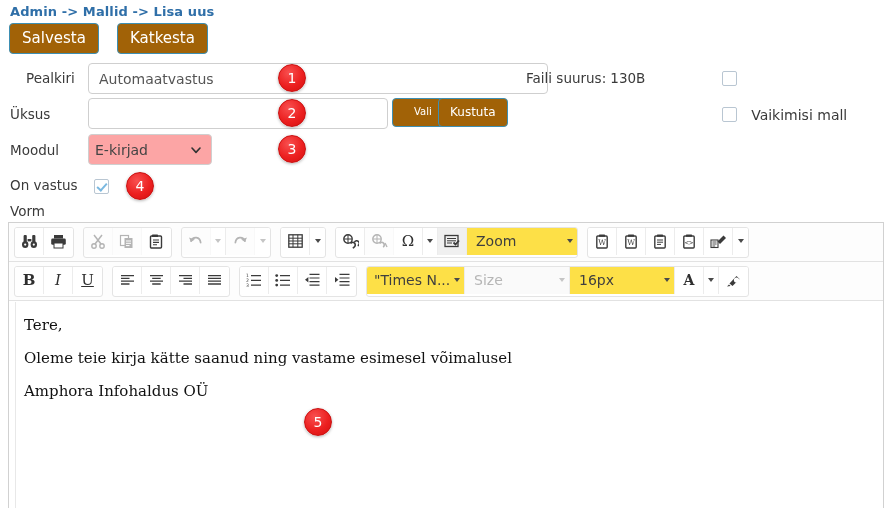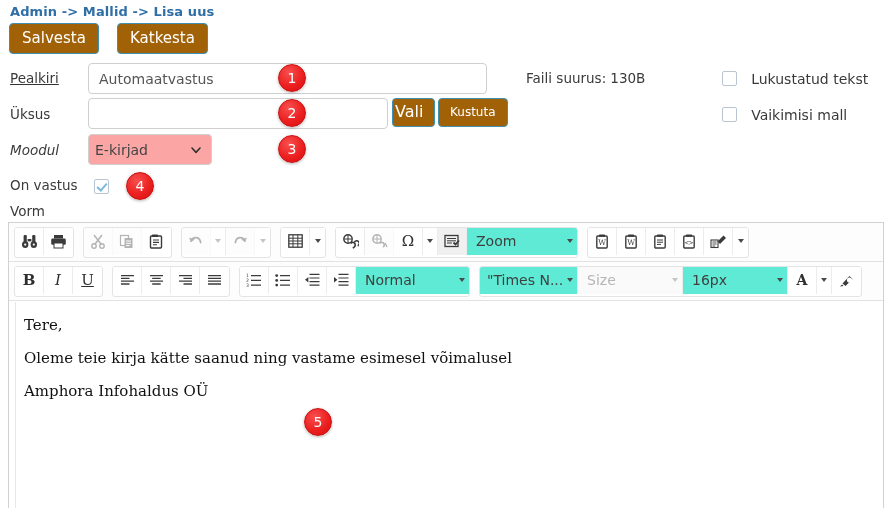--- a/index.html
+++ b/index.html
@@ -194,21 +194,21 @@
     border-right: 3.5px solid transparent;
     border-top: 4px solid #4a4a4a;
   }
   .caret.lite { border-top-color: #c5c5c5; }
   .tb-combo {
     display: flex;
     align-items: center;
     height: 27px;
     padding: 0 4px 0 9px;
     border-right: 1px solid #ececec;
-    background: #5eead4;
+    background: #fde047;
     cursor: pointer;
     box-sizing: border-box;
     font-size: 14px;
     color: #3f3f3f;
     white-space: nowrap;
   }
   .tb-combo:last-child { border-right: none; }
   .tb-combo .cb-txt { flex: 0 0 auto; }
   .tb-combo .cb-sp { flex: 1 1 auto; min-width: 12px; }
   .tb-combo.dis { background: #fafafa; color: #b6b6b6; }
@@ -262,48 +262,47 @@
 </head>
 <body>
 
 <div class="breadcrumb">Admin -&gt; Mallid -&gt; Lisa uus</div>
 
 <div class="toolbar-top">
   <button class="btn">Salvesta</button>
   <button class="btn">Katkesta</button>
 </div>
 
-<div class="form-row" style="left:10px; top:70px;text-decoration:underline;">
+<div class="form-row" style="left:26px; top:70px;">
   <span class="lbl">Pealkiri</span>
 </div>
-<input class="txt-input" type="text" style="position: absolute; left: 88px; top: 63px; width: 399px; height: 31px;" value="Automaatvastus">
+<input class="txt-input" type="text" style="position: absolute; left: 88px; top: 63px; width: 460px; height: 31px;" value="Automaatvastus">
 
 <div class="form-row" style="left:526px; top:70px;">
   <span class="filesize">Faili suurus:</span>
   <span class="filesize" style="margin-left:0;">130B</span>
 </div>
 
 <div class="form-row" style="left:722px; top:70px;">
   <span class="chk"></span>
-  <span class="chk-label">Lukustatud tekst</span>
 </div>
 
 <div class="form-row" style="left:10px; top:106px;">
   <span class="lbl">Üksus</span>
 </div>
 <input class="txt-input" type="text" style="position: absolute; left: 88px; top: 98px; width: 300px; height: 31px;" value="">
-<button class="btn" style="position:absolute; left:392px; top:98px; padding:5px 11px 6px 2px; font-size:16px;">Vali</button>
+<button class="btn" style="position:absolute; left:392px; top:98px; padding:5px 11px 6px 21px; font-size:10px;">Vali</button>
 <button class="btn" style="position:absolute; left:438px; top:98px; padding:5px 11px 6px 11px; font-size:12px;">Kustuta</button>
 
 <div class="form-row" style="left:722px; top:106px;">
   <span class="chk"></span>
   <span class="chk-label">Vaikimisi mall</span>
 </div>
 
-<div class="form-row" style="left:10px; top:142px;font-style:italic;">
+<div class="form-row" style="left:10px; top:142px;">
   <span class="lbl">Moodul</span>
 </div>
 <div class="sel-wrap" style="position:absolute; left:88px; top:134px;">
   <select class="sel" style="width:124px; height:31px;">
     <option>E-kirjad</option>
   </select>
   <span class="chev">
     <svg width="10" height="7" viewBox="0 0 10 7">
         <path d="M1 1 L5 5.4 L9 1" fill="none" stroke="#333" stroke-width="1.6" stroke-linecap="round" stroke-linejoin="round"></path>
       </svg>
@@ -615,25 +614,20 @@
         <svg width="16" height="14" viewBox="0 0 16 14">
             <g stroke="#3b3b3b" stroke-width="1.2">
               <path d="M5.5 1.4h10"></path>
               <path d="M5.5 5h10"></path>
               <path d="M5.5 8.6h10"></path>
               <path d="M5.5 12.2h10"></path>
             </g>
             <path d="M1 4 L4.4 6.8 L1 9.6 Z" fill="#3b3b3b"></path>
           </svg>
       </div>
-      <div class="tb-combo" style="width:113px;">
-        <span class="cb-txt">Normal</span>
-        <span class="cb-sp"></span>
-        <span class="caret"></span>
-      </div>
     </div>
 
     <div class="tb-group" style="margin-right:0;">
       <div class="tb-combo" style="width:98px; padding-left:7px;">
         <span class="cb-txt">"Times N...</span>
         <span class="cb-sp" style="min-width:4px;"></span>
         <span class="caret"></span>
       </div>
       <div class="tb-combo dis" style="width:105px;">
         <span class="cb-txt">Size</span>

